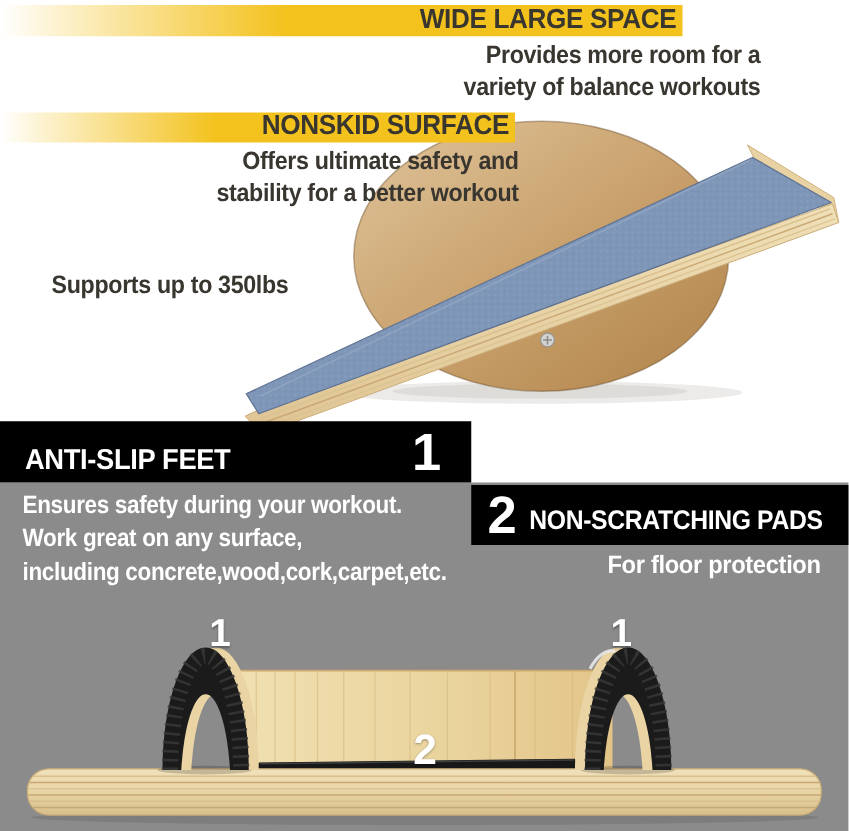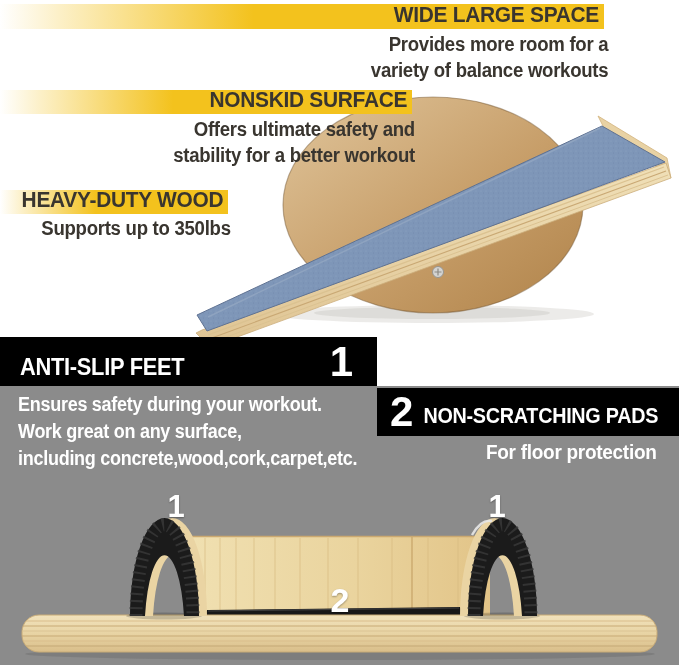--- a/index.html
+++ b/index.html
@@ -7,21 +7,21 @@
     position:relative; width:679px; height:665px; overflow:hidden;
     background:#ffffff;
     font-family:"Liberation Sans","DejaVu Sans",sans-serif;
     font-stretch:condensed;
   }
   svg { position:absolute; left:0; }
 
   
   .ybar { position:absolute; left:0; height:25px;
     background:linear-gradient(90deg, rgba(243,194,29,0) 0%, rgba(243,194,29,.25) 10%, #F3C21D 42%, #F3C21D 100%); }
-  #bar1 { top:4px;  width:604px; }
+  #bar1 { top:4px;  width:546px; }
   #bar2 { top:90px; width:412px; height:24px; }
   #bar3 { top:190px;width:228px; height:24px; }
   .bar-title { position:absolute; right:5px; bottom:1px; white-space:nowrap;
     font-weight:bold; font-size:22px; letter-spacing:-.3px; color:#39352F;
     transform:scaleX(.95); transform-origin:right center; }
   .desc { position:absolute; text-align:right; font-weight:bold; font-size:20px;
     line-height:26px; letter-spacing:-.3px; color:#39352F; white-space:nowrap;
     transform:scaleX(.93); transform-origin:right top; }
   #desc1 { top:31px;  right:71px;  }
   #desc2 { top:116px; right:264px; }
@@ -117,23 +117,20 @@
   </div>
 
   <div class="ybar" id="bar2">
     <span class="bar-title">NONSKID SURFACE</span>
   </div>
   <div class="desc" id="desc2">
     <div>Offers ultimate safety and</div>
     <div>stability for a better workout</div>
   </div>
 
-  <div class="ybar" id="bar3">
-    <span class="bar-title">HEAVY-DUTY WOOD</span>
-  </div>
   <div class="desc" id="desc3">
     <div>Supports up to 350lbs</div>
   </div>
 
   <div class="gray-bg"></div>
 
   <div class="band" id="band1">
     <span class="band1-title">ANTI-SLIP FEET</span>
     <span class="band-num" id="band1-num">1</span>
   </div>

